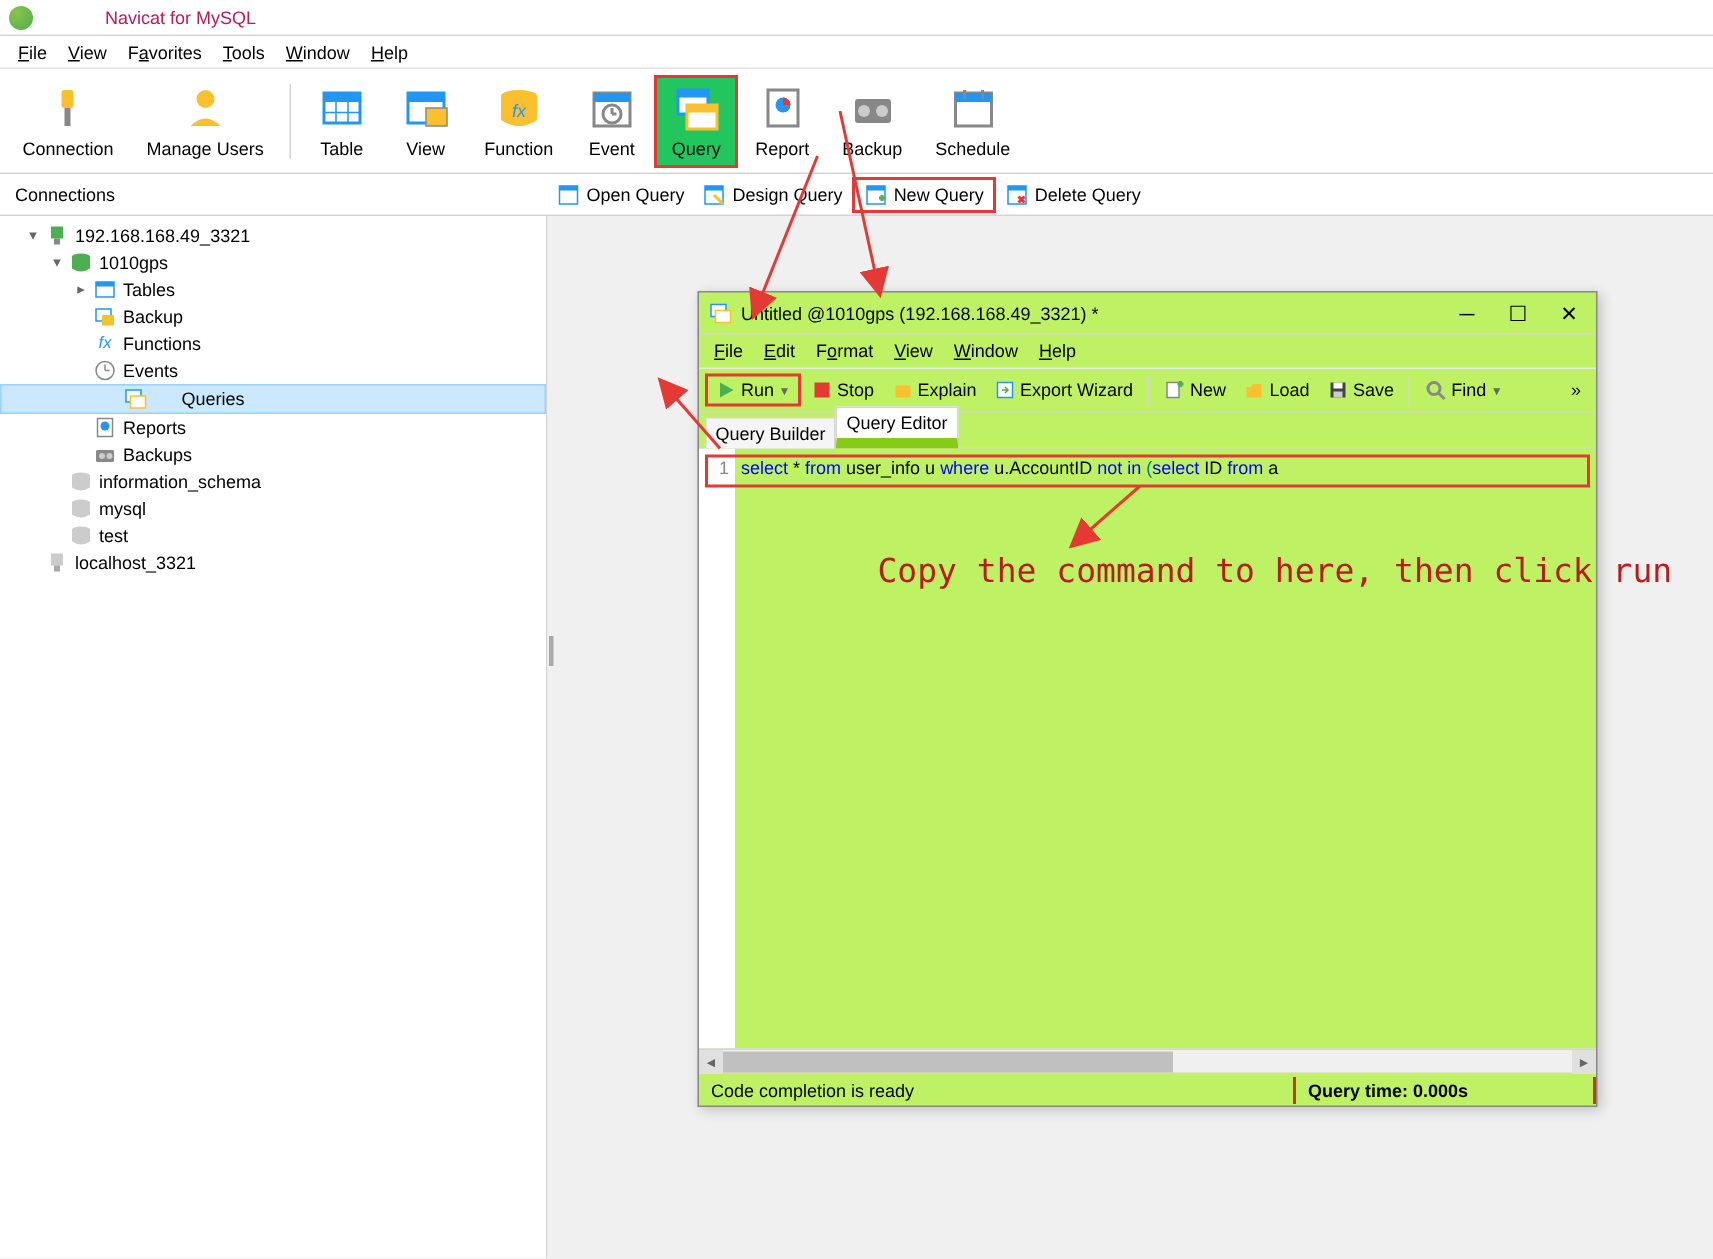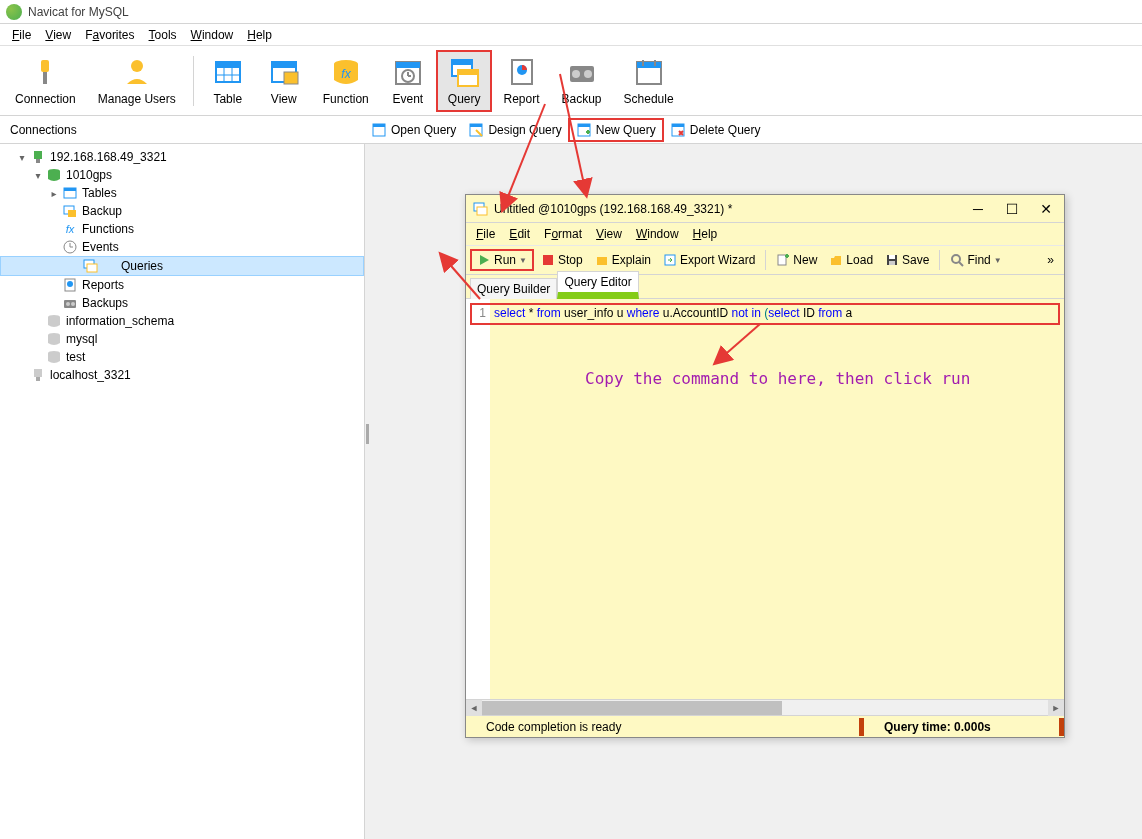--- a/index.html
+++ b/index.html
@@ -1,31 +1,31 @@
 <!DOCTYPE html>
 <html><head>
 <meta charset="utf-8">
 <style>
 * { box-sizing: border-box; margin: 0; padding: 0; font-family: "Segoe UI", Tahoma, sans-serif; font-size: 12px; }
 body { background: #f0f0f0; width: 1142px; height: 839px; position: relative; overflow: hidden; }
 
 
 .title-bar { height: 24px; background: #fff; border-bottom: 1px solid #d4d4d4; display: flex; align-items: center; padding: 0 6px; }
 .title-bar .app-icon { width: 16px; height: 16px; border-radius: 50%; background: radial-gradient(circle at 30% 30%, #8bc34a, #4caf50); margin-right: 6px; }
-.title-bar .title { color: #404040; }
+.title-bar .title { color: #be185d; margin-left: 42px; }
 
 
 .menu-bar { height: 22px; background: #fff; border-bottom: 1px solid #e0e0e0; display: flex; align-items: center; padding: 0 6px; gap: 2px; }
 .menu-bar .menu-item { padding: 2px 6px; cursor: pointer; }
 .menu-bar .menu-item u { text-decoration: underline; }
 
 
 .main-toolbar { height: 70px; background: #fff; border-bottom: 1px solid #d4d4d4; display: flex; align-items: center; padding: 0 4px; }
 .tool-btn { display: flex; flex-direction: column; align-items: center; justify-content: center; padding: 4px 10px; cursor: pointer; min-width: 56px; height: 62px; border: 1px solid transparent; }
-.tool-btn.highlighted { border: 2px solid #e53935; background: #e5e5e5; }
+.tool-btn.highlighted { border: 2px solid #e53935; background: #22c55e; }
 .tool-icon { width: 32px; height: 32px; margin-bottom: 4px; display: flex; align-items: center; justify-content: center; }
 .tool-sep { width: 1px; height: 50px; background: #d4d4d4; margin: 0 6px; }
 
 
 .sub-toolbar { height: 28px; background: #fff; border-bottom: 1px solid #d4d4d4; display: flex; align-items: center; }
 .conn-label { padding: 4px 10px; font-weight: normal; width: 365px; }
 .sub-btn { display: flex; align-items: center; padding: 2px 6px; cursor: pointer; gap: 4px; height: 24px; }
 .sub-btn.highlighted { border: 2px solid #e53935; }
 .sub-icon { width: 16px; height: 16px; display: inline-flex; align-items: center; justify-content: center; }
 
@@ -40,21 +40,21 @@
 .tree { padding: 4px 0; }
 .tree-item { display: flex; align-items: center; padding: 1px 4px; cursor: pointer; white-space: nowrap; }
 .tree-item.selected { background: #cce8ff; border: 1px solid #99d1ff; gap: 19px; }
 .tree-toggle { width: 12px; height: 12px; display: inline-flex; align-items: center; justify-content: center; margin-right: 2px; color: #666; font-size: 10px; }
 .tree-icon { width: 16px; height: 16px; margin-right: 4px; display: inline-flex; align-items: center; justify-content: center; }
 .indent-1 { padding-left: 16px; }
 .indent-2 { padding-left: 32px; }
 .indent-3 { padding-left: 48px; }
 
 
-.query-window { position: absolute; left: 95px; top: 50px; width: 600px; background: #fef9c3; border: 1px solid #888; box-shadow: 2px 2px 8px rgba(0,0,0,0.2); }
+.query-window { position: absolute; left: 95px; top: 50px; width: 600px; background: #bef264; border: 1px solid #888; box-shadow: 2px 2px 8px rgba(0,0,0,0.2); }
 .qw-title { height: 28px; display: flex; align-items: center; padding: 0 6px; border-bottom: 1px solid #d4d4d4; }
 .qw-title-icon { width: 16px; height: 16px; margin-right: 6px; }
 .qw-title-text { flex: 1; }
 .qw-controls { display: flex; gap: 10px; }
 .qw-ctrl { width: 24px; height: 20px; display: flex; align-items: center; justify-content: center; cursor: pointer; font-size: 14px; font-family: "Segoe MDL2 Assets", sans-serif; }
 .qw-menu { height: 22px; display: flex; align-items: center; padding: 0 4px; gap: 2px; }
 .qw-menu .menu-item { padding: 2px 6px; cursor: pointer; }
 .qw-toolbar { height: 30px; display: flex; align-items: center; padding: 0 4px; border-bottom: 1px solid #d4d4d4; border-top: 1px solid #e8e8e8; gap: 2px; }
 .qtb-btn { display: flex; align-items: center; padding: 2px 5px; cursor: pointer; gap: 3px; }
 .qtb-btn.highlighted { border: 2px solid #e53935; }
@@ -68,26 +68,26 @@
 .editor-content { display: flex; height: 100%; overflow: hidden; }
 .line-numbers { width: 24px; background: #fff; color: #888; text-align: right; padding: 6px 4px 0 0; font-family: Consolas, monospace; font-size: 13px; }
 .code-area { flex: 1; padding: 6px 4px; font-family: Consolas, monospace; font-size: 13px; white-space: pre; overflow: hidden; }
 .code-area .kw { color: #0000ff; }
 .code-area .id { color: #000; }
 .code-area .paren { color: #008080; }
 .qw-hscroll { height: 16px; background: #f0f0f0; border-top: 1px solid #d4d4d4; position: relative; }
 .hscroll-thumb { position: absolute; left: 16px; width: 300px; height: 14px; top: 1px; background: #c0c0c0; }
 .hscroll-arrow { position: absolute; width: 16px; height: 16px; background: #e0e0e0; display: flex; align-items: center; justify-content: center; font-size: 9px; color: #666; }
 .qw-status { height: 22px; border-top: 1px solid #d4d4d4; display: flex; align-items: center; }
-.status-cell { padding: 2px 20px; border-right: 5px solid #c2410c; }
+.status-cell { padding: 2px 8px; border-right: 2px solid #c2410c; }
 .status-cell:first-child { flex: 1; }
 .status-cell.qt { width: 200px; font-weight: bold; }
 
 
-.annotation-text { position: absolute; color: #a21caf; font-family: Consolas, monospace; font-size: 16px; }
+.annotation-text { position: absolute; color: #b91c1c; font-family: Consolas, monospace; font-size: 22px; }
 .arrow { position: absolute; pointer-events: none; }
 
 svg { display: block; }
 </style>
 </head>
 <body>
 
 <div class="title-bar">
   <div class="app-icon"></div>
   <div class="title">Navicat for MySQL</div>

